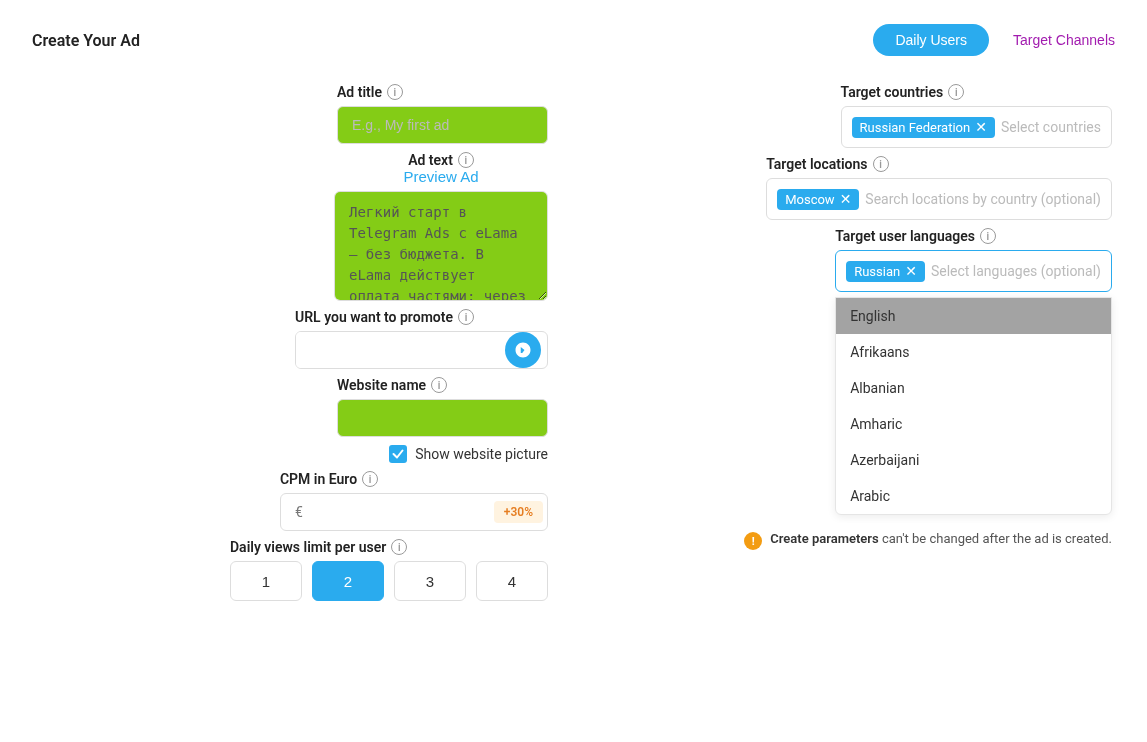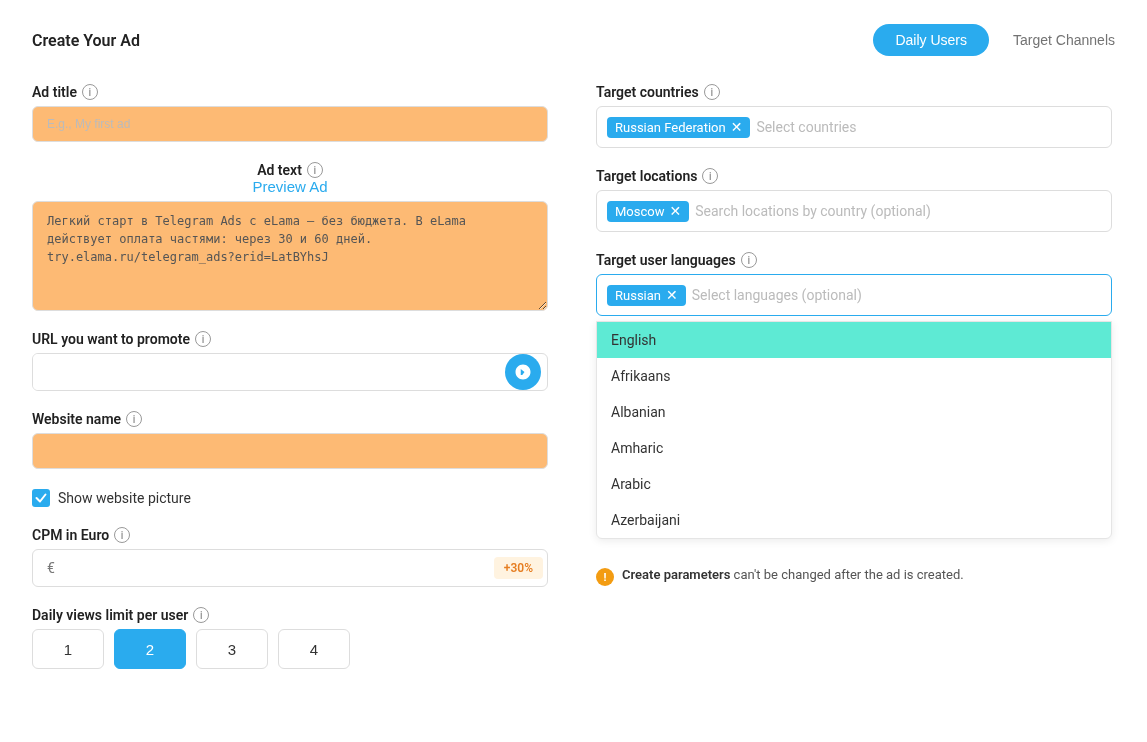--- a/index.html
+++ b/index.html
@@ -32,35 +32,36 @@
       border: none;
       border-radius: 20px;
       padding: 8px 22px;
       font-size: 14px;
       font-weight: 500;
       cursor: pointer;
     }
     .btn-link {
       background: none;
       border: none;
-      color: #737373;
+      color: #a21caf;
       font-size: 14px;
       font-weight: 500;
       cursor: pointer;
     }
     .main-layout {
       display: grid;
       grid-template-columns: 1fr 1fr;
       gap: 0 48px;
       max-width: 1080px;
     }
     .left-col, .right-col {
       display: flex;
       flex-direction: column;
-      gap: 20px;
+      gap: 8px;
+      align-items: flex-end;
     }
     .form-group {
       display: flex;
       flex-direction: column;
       gap: 6px;
     }
     .form-label {
       font-size: 14px;
       font-weight: 600;
       color: #222;
@@ -84,25 +85,25 @@
       border-radius: 50%;
       font-size: 10px;
       color: #999;
       font-weight: 600;
       cursor: pointer;
     }
     .input-field {
       border: 1px solid #ddd;
       border-radius: 6px;
       padding: 10px 14px;
-      font-size: 12px;
+      font-size: 14px;
       color: #333;
       outline: none;
       width: 100%;
-      background: #fdba74;
+      background: #84cc16;
     }
     .input-field::placeholder {
       color: #bbb;
     }
     textarea.input-field {
       resize: vertical;
       min-height: 110px;
       line-height: 1.5;
       color: #555;
     }
@@ -261,21 +262,21 @@
     .dropdown-item {
       padding: 10px 14px;
       cursor: pointer;
       font-size: 14px;
       color: #333;
     }
     .dropdown-item:hover, .dropdown-item.highlighted {
       background: #f0f0f0;
     }
     .dropdown-item.highlighted {
-      background: #5eead4;
+      background: #a3a3a3;
     }
     .warning-row {
       display: flex;
       align-items: flex-start;
       gap: 8px;
       background: #fff;
       padding: 8px 0 0 0;
     }
     .warning-icon {
       width: 18px;
@@ -448,22 +449,22 @@
           <span class="tag-remove">✕</span>
         </span>
         <span class="tags-placeholder">Select languages (optional)</span>
       </div>
 
       <div class="dropdown-list scrollbar-visible">
         <div class="dropdown-item highlighted">English</div>
         <div class="dropdown-item">Afrikaans</div>
         <div class="dropdown-item">Albanian</div>
         <div class="dropdown-item">Amharic</div>
+        <div class="dropdown-item">Azerbaijani</div>
         <div class="dropdown-item">Arabic</div>
-        <div class="dropdown-item">Azerbaijani</div>
       </div>
     </div>
 
     <div class="warning-row">
       <div class="warning-icon">
         <span>!</span>
       </div>
       <p class="warning-text">
         <strong>Create parameters</strong>
         <span>can't be changed after the ad is created.</span>

